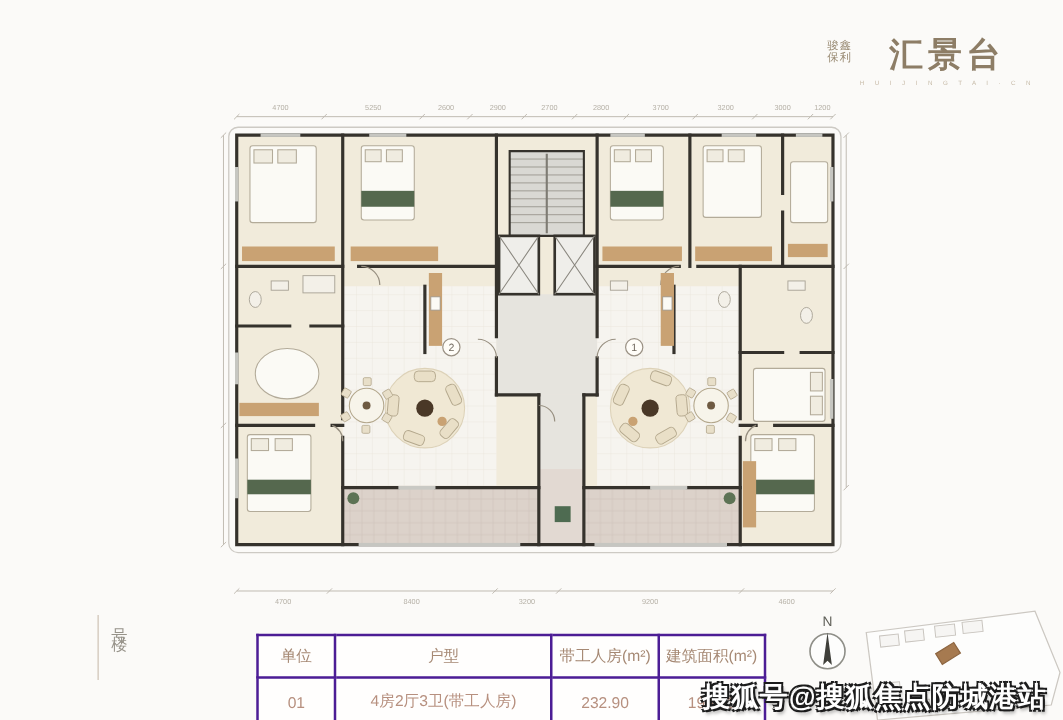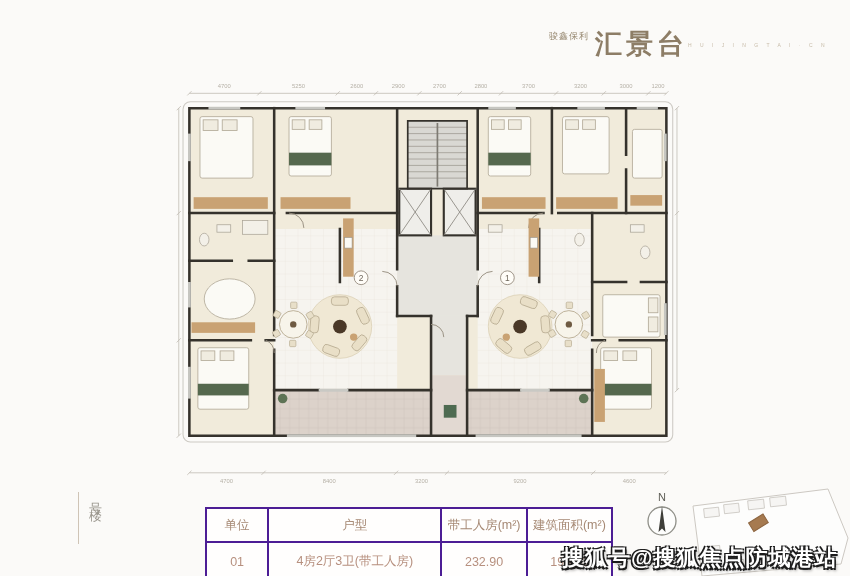--- a/index.html
+++ b/index.html
@@ -1,22 +1,22 @@
 <!DOCTYPE html>
 <html><head>
 <meta charset="utf-8">
 <style>
   html,body{margin:0;padding:0;}
   body{font-family:"Liberation Sans",sans-serif;}
   #page{position:relative;width:850px;height:576px;background:#fbfaf8;overflow:hidden;}
 
   
   .logo{position:absolute;top:26px;right:22px;display:flex;align-items:flex-start;color:#8b7c67;}
-  .logo-small{display:flex;font-size:9px;line-height:10px;letter-spacing:1px;margin:5px 6px 0 0;color:#96876f;}
-  .logo-main{display:flex;flex-direction:row;align-items:center;}
+  .logo-small{display:flex;flex-direction:column;font-size:9px;line-height:10px;letter-spacing:1px;margin:5px 6px 0 0;color:#96876f;}
+  .logo-main{display:flex;flex-direction:column;align-items:center;}
   .logo-title{font-size:27px;letter-spacing:4px;font-weight:bold;color:#8d7d66;}
   .logo-sub{font-size:5px;letter-spacing:3.5px;color:#c7bba8;margin-top:2px;}
 
   
   .plan{position:absolute;left:170px;top:70px;width:520px;height:424px;}
 
   
   .bnum{position:absolute;left:68px;top:480px;display:flex;align-items:flex-start;}
   .bnum-digits{font-size:78px;font-weight:200;line-height:0.95;color:#b5a28f;letter-spacing:4px;}
   .bnum-suffix{writing-mode:vertical-rl;text-orientation:upright;font-size:13px;letter-spacing:6px;color:#97938a;border-left:1px solid #cfc4b6;padding-left:7px;margin:12px 0 0 10px;height:52px;}

